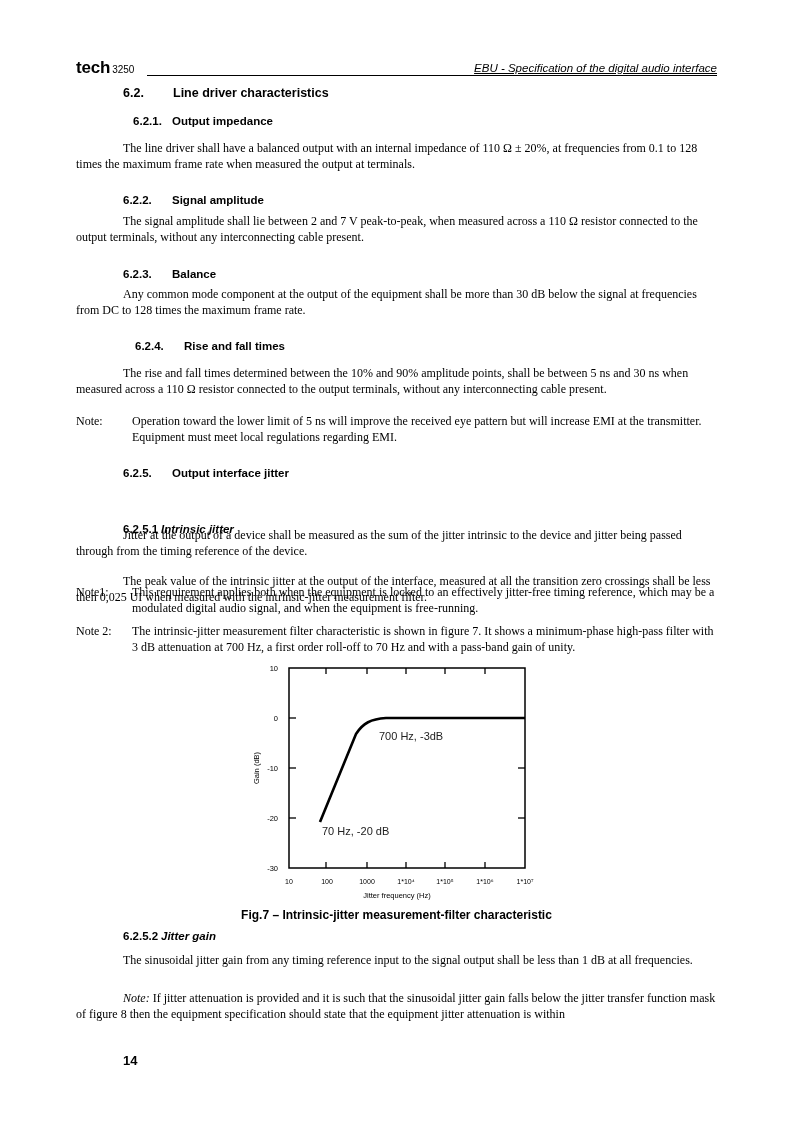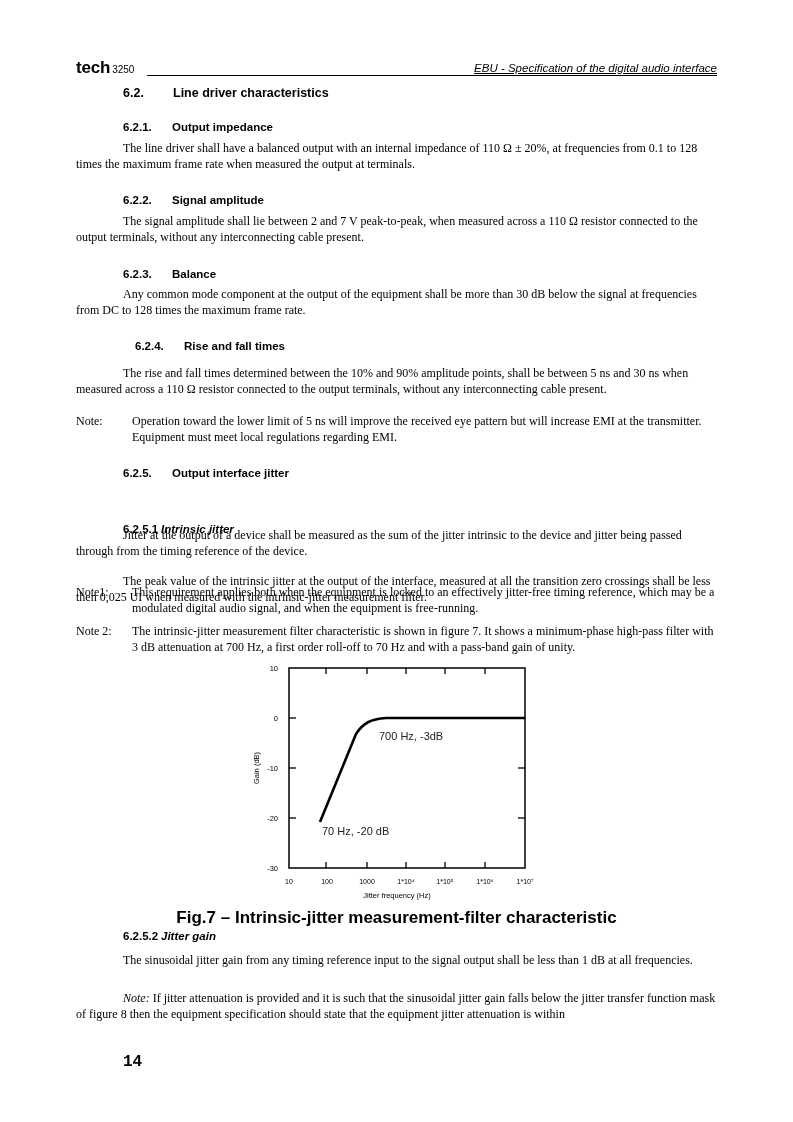--- a/index.html
+++ b/index.html
@@ -13,40 +13,40 @@
   .h2 { font-family:"Liberation Sans", sans-serif; font-weight:bold; font-size:12.5px; left:123px; }
   .h2 .n { display:inline-block; width:50px; }
   .h3 { font-family:"Liberation Sans", sans-serif; font-weight:bold; font-size:11.5px; left:123px; }
   .h3 .n { display:inline-block; width:49px; }
   .h4 { font-family:"Liberation Sans", sans-serif; font-weight:bold; font-style:italic; font-size:11.5px; left:123px; }
   .h4 .n { display:inline-block; width:38px; }
   .para { font-family:"Liberation Serif", serif; font-size:12px; line-height:16px; left:76px; width:640px; text-indent:47px; }
   .note { font-family:"Liberation Serif", serif; font-size:12px; line-height:16px; left:76px; width:640px; }
   .note .lbl { position:absolute; left:0; top:0; }
   .note .txt { margin-left:56px; display:block; }
-  .fig-cap { font-family:"Liberation Sans", sans-serif; font-weight:bold; font-size:17px; left:0; width:793px; text-align:center; }
-  .pagenum { font-family:Liberation Mono, monospace; font-weight:bold; font-size:16px; left:123px; top:1053px; }
+  .fig-cap { font-family:"Liberation Sans", sans-serif; font-weight:bold; font-size:12px; left:0; width:793px; text-align:center; }
+  .pagenum { font-family:Liberation Sans, sans-serif; font-weight:bold; font-size:13px; left:123px; top:1053px; }
   .chart { left:245px; top:655px; width:300px; height:250px; }
   .chart svg text { font-family:"Liberation Sans", sans-serif; }
   em.ital { font-style:italic; }
 </style>
 </head>
 <body>
 
 <div class="abs hdr-left">
   <span class="tech">tech</span><span class="num">3250</span>
 </div>
 <div class="abs hdr-line"></div>
 <div class="abs hdr-right" style="text-decoration:underline;">EBU - Specification of the digital audio interface</div>
 
 <div class="abs h2" style="top:86px;">
   <span class="n">6.2.</span><span>Line driver characteristics</span>
 </div>
 
-<div class="abs h3" style="top:121px;">
+<div class="abs h3" style="top:115px;text-align:center;">
   <span class="n">6.2.1.</span><span>Output impedance</span>
 </div>
 <div class="abs para" style="top:140px;">The line driver shall have a balanced output with an internal impedance of 110 Ω ± 20%, at frequencies from 0.1 to 128 times the maximum frame rate when measured the output at terminals.</div>
 
 <div class="abs h3" style="top:194px;">
   <span class="n">6.2.2.</span><span>Signal amplitude</span>
 </div>
 <div class="abs para" style="top:213px;">The signal amplitude shall lie between 2 and 7 V peak-to-peak, when measured across a 110 Ω resistor connected to the output terminals, without any interconnecting cable present.</div>
 
 <div class="abs h3" style="top:268px;">

